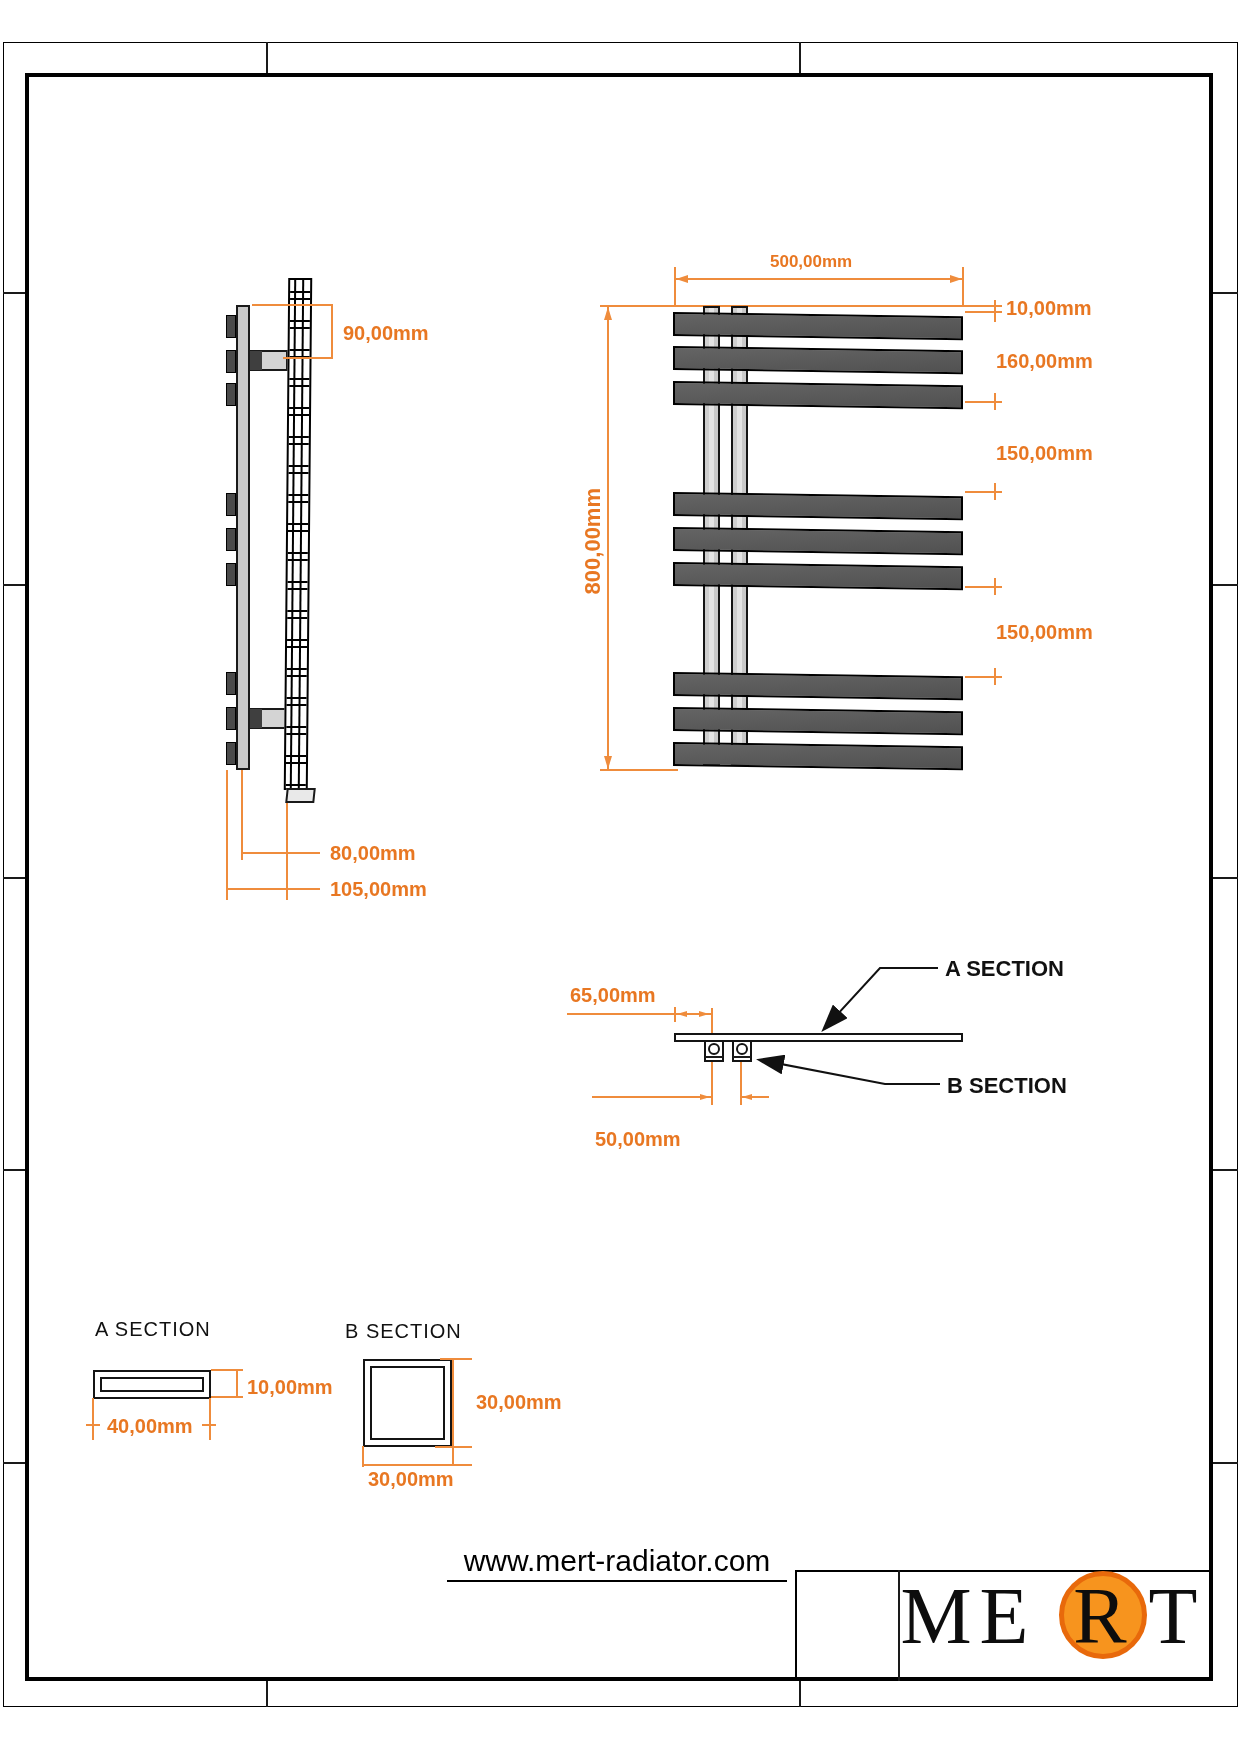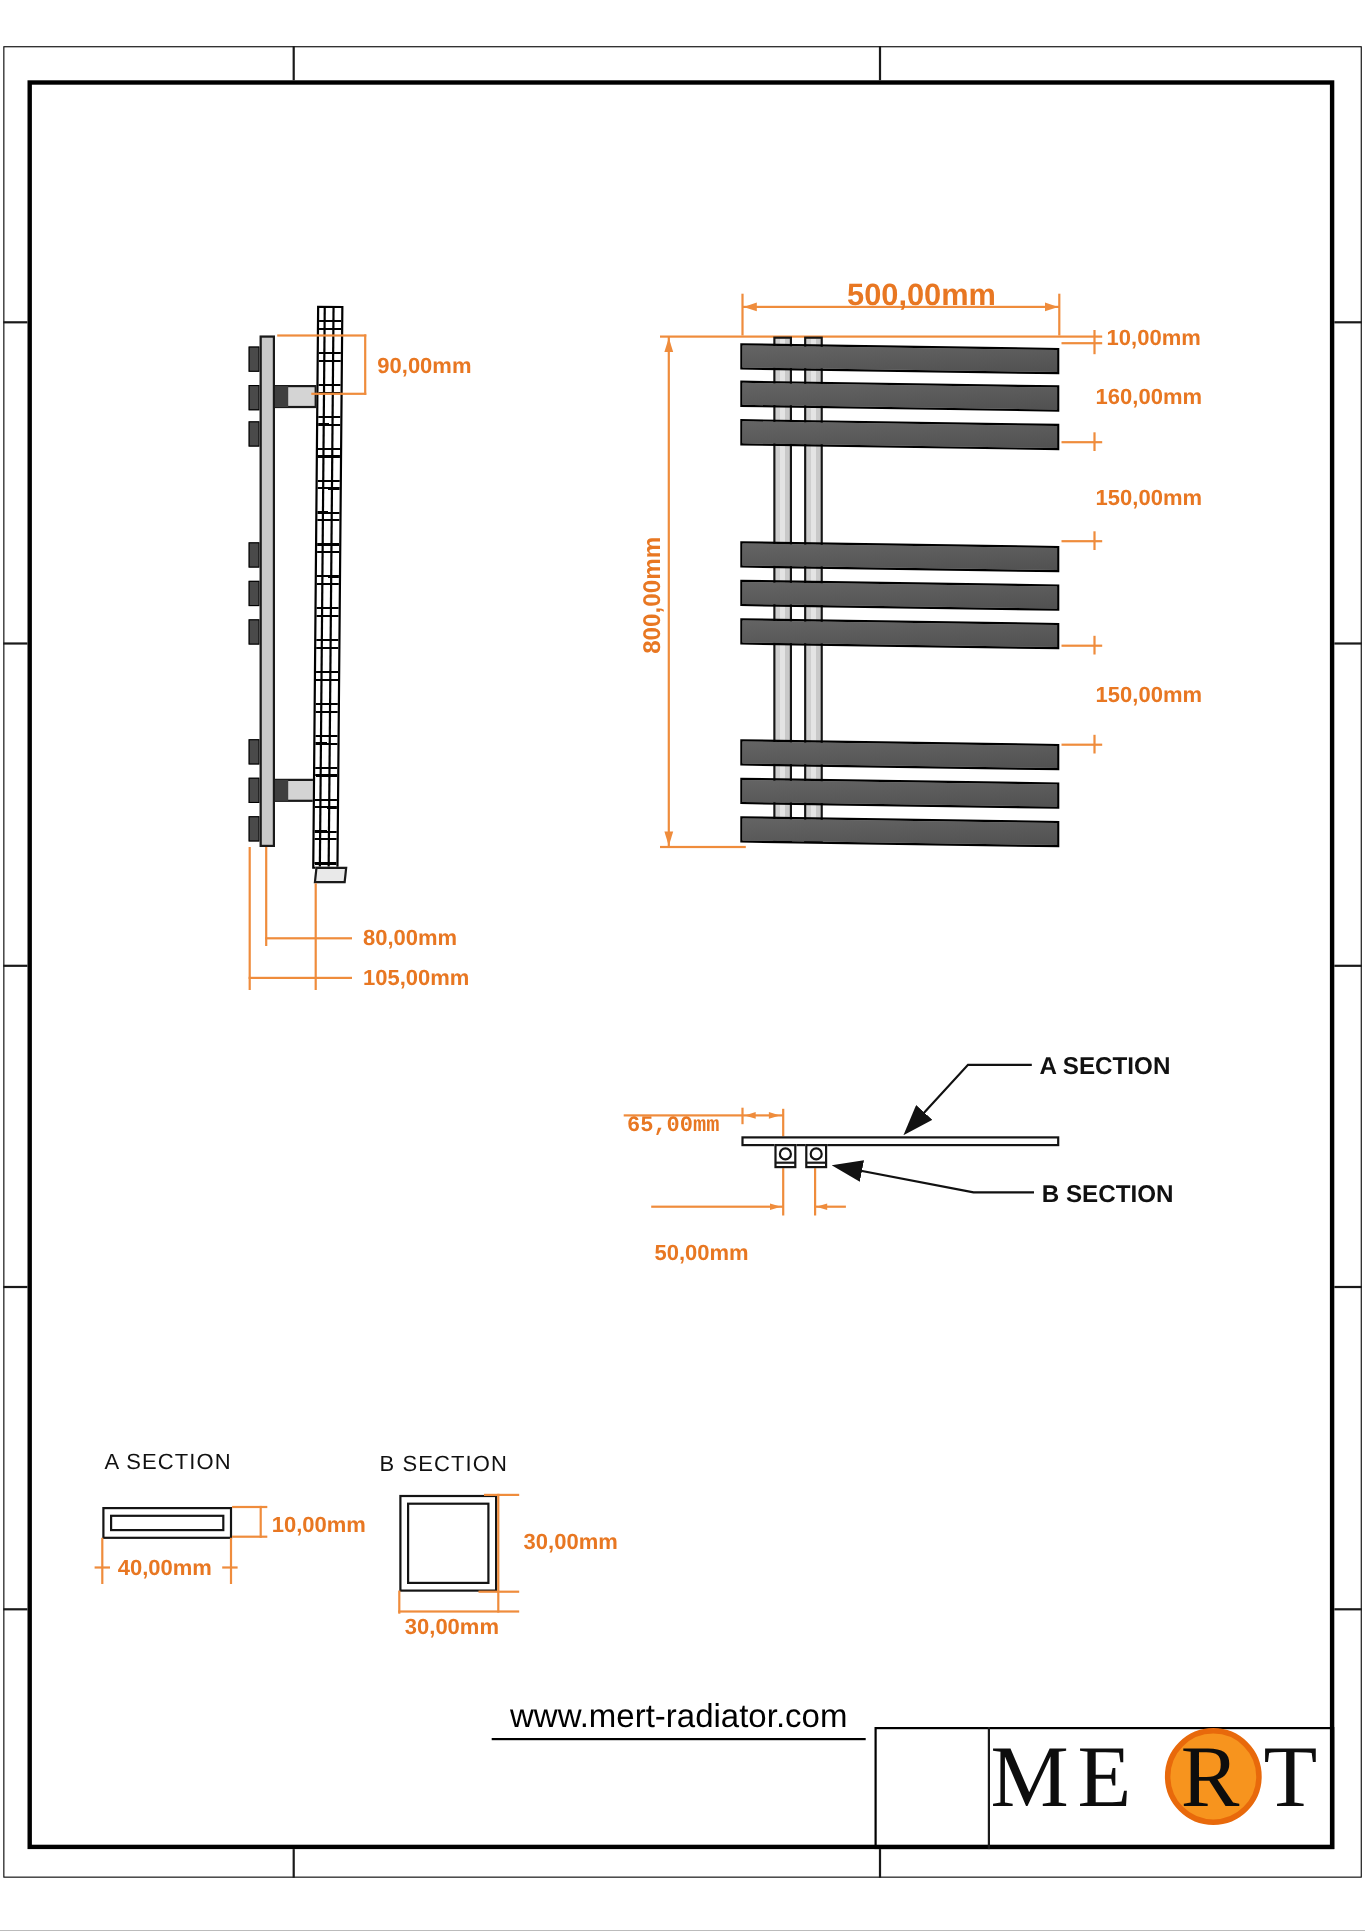--- a/index.html
+++ b/index.html
@@ -114,21 +114,21 @@
     <div class="bar" style="top:562px;"></div>
     <div class="bar" style="top:672px;"></div>
     <div class="bar" style="top:707px;"></div>
     <div class="bar" style="top:742px;"></div>
 
     <div class="o" style="left:674px;top:267px;width:2px;height:38px;"></div>
     <div class="o" style="left:962px;top:267px;width:2px;height:38px;"></div>
     <div class="o" style="left:675px;top:278px;width:288px;height:2px;"></div>
     <div class="tri tl" style="left:676px;top:275px;"></div>
     <div class="tri tr" style="left:950px;top:275px;"></div>
-    <div class="ot" style="left:770px;top:252px;font-size:28px;">500,00mm</div>
+    <div class="ot" style="left:770px;top:252px;font-size:17px;">500,00mm</div>
 
     <div class="o" style="left:607px;top:306px;width:2px;height:464px;"></div>
     <div class="tri tu" style="left:604px;top:307px;"></div>
     <div class="tri td" style="left:604px;top:756px;"></div>
     <div class="ot vert800" style="left:580px;top:488px;font-size:22px;">800,00mm</div>
 
     <div class="o" style="left:965px;top:311px;width:37px;height:2px;"></div>
     <div class="o" style="left:965px;top:401px;width:37px;height:2px;"></div>
     <div class="o" style="left:965px;top:491px;width:37px;height:2px;"></div>
     <div class="o" style="left:965px;top:586px;width:37px;height:2px;"></div>
@@ -144,21 +144,21 @@
     <div class="ot" style="left:996px;top:621px;">150,00mm</div>
   </div>
 
   <div>
     <div class="o" style="left:711px;top:1008px;width:2px;height:97px;"></div>
     <div class="o" style="left:740px;top:1060px;width:2px;height:45px;"></div>
     <div class="o" style="left:674px;top:1007px;width:2px;height:15px;"></div>
     <div class="o" style="left:567px;top:1013px;width:145px;height:2px;"></div>
     <div class="tri tls" style="left:677px;top:1011px;"></div>
     <div class="tri trs" style="left:699px;top:1011px;"></div>
-    <div class="ot" style="left:570px;top:1012px;font-family:Liberation Mono, monospace;">65,00mm</div>
+    <div class="ot" style="left:570px;top:984px;">65,00mm</div>
     <div class="whitebox" style="left:674px;top:1033px;width:289px;height:9px;"></div>
     <div class="whitebox" style="left:704px;top:1040px;width:20px;height:22px;"></div>
     <div class="whitebox" style="left:732px;top:1040px;width:20px;height:22px;"></div>
     <div class="circ" style="left:708px;top:1043px;"></div>
     <div class="circ" style="left:736px;top:1043px;"></div>
     <div class="k" style="left:705px;top:1056px;width:18px;height:2px;"></div>
     <div class="k" style="left:733px;top:1056px;width:18px;height:2px;"></div>
     <div class="o" style="left:592px;top:1096px;width:120px;height:2px;"></div>
     <div class="o" style="left:741px;top:1096px;width:28px;height:2px;"></div>
     <div class="tri trs" style="left:700px;top:1094px;"></div>

